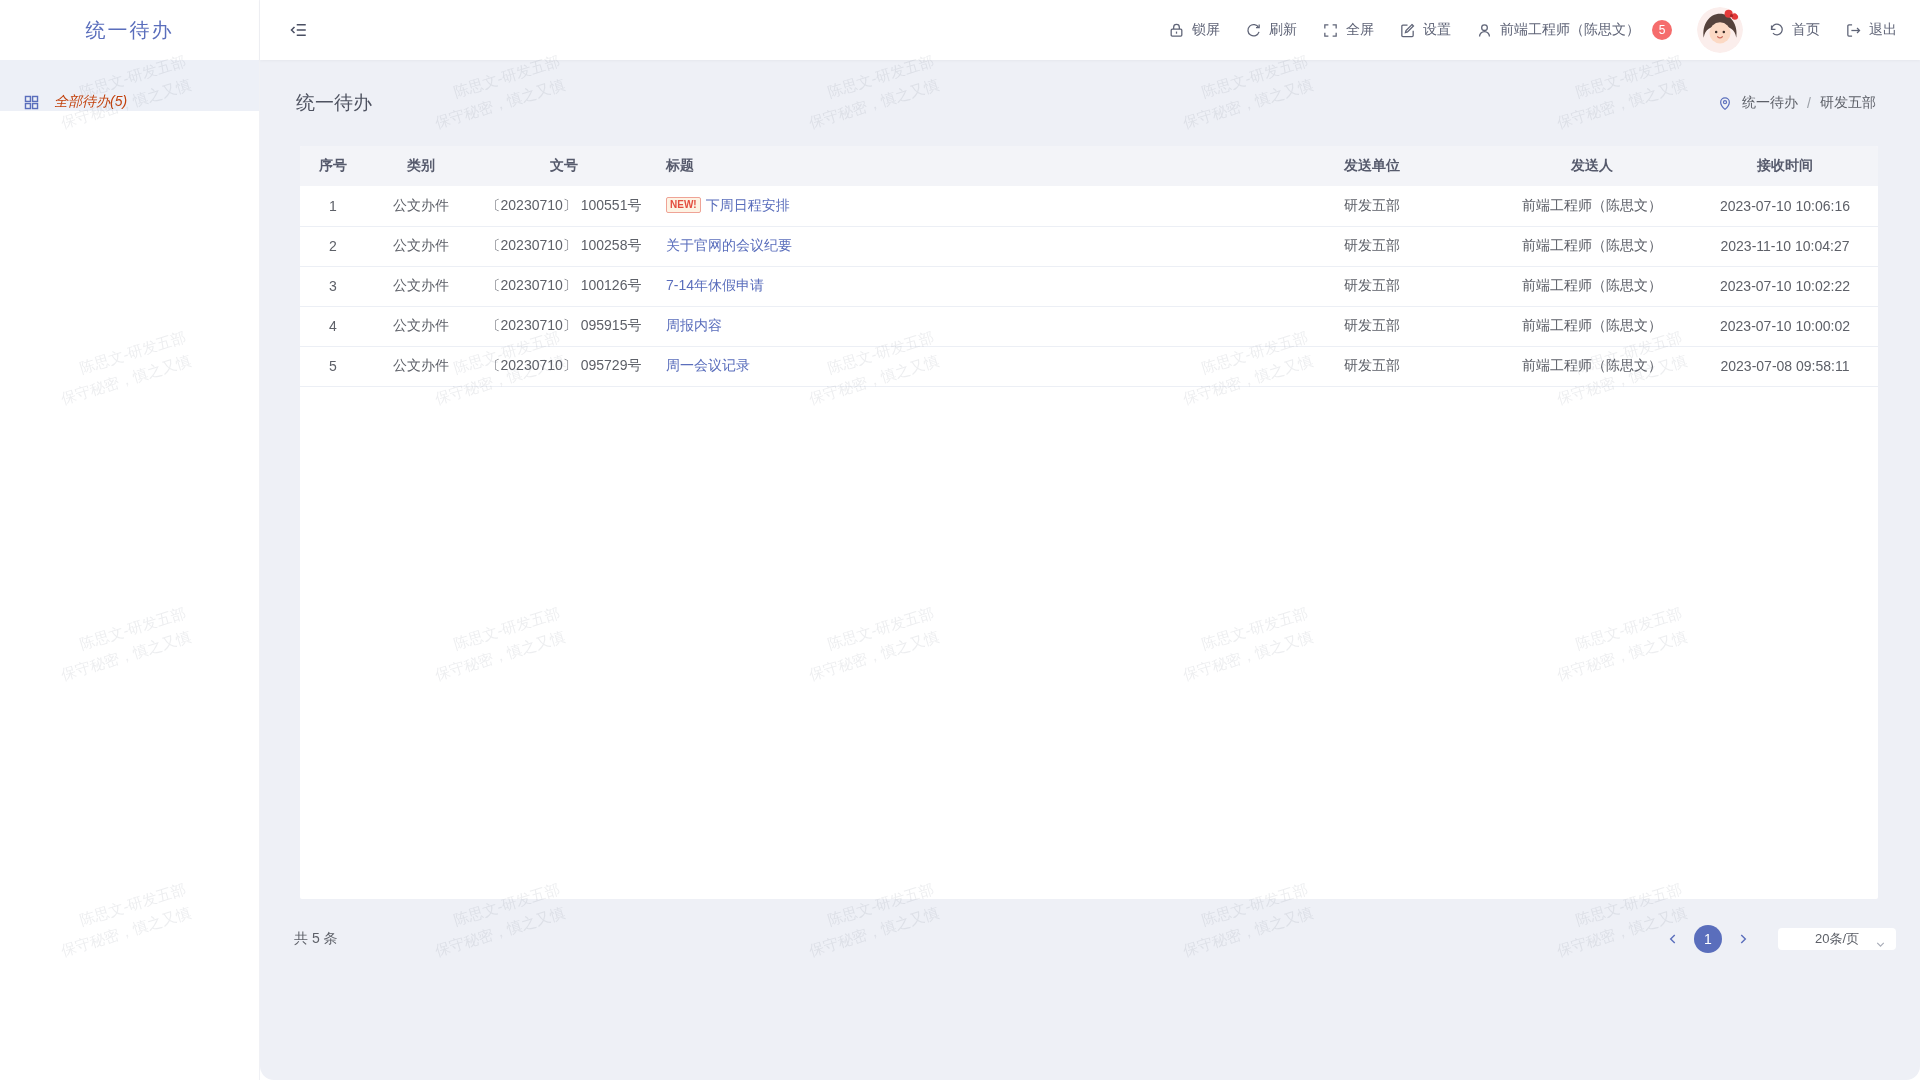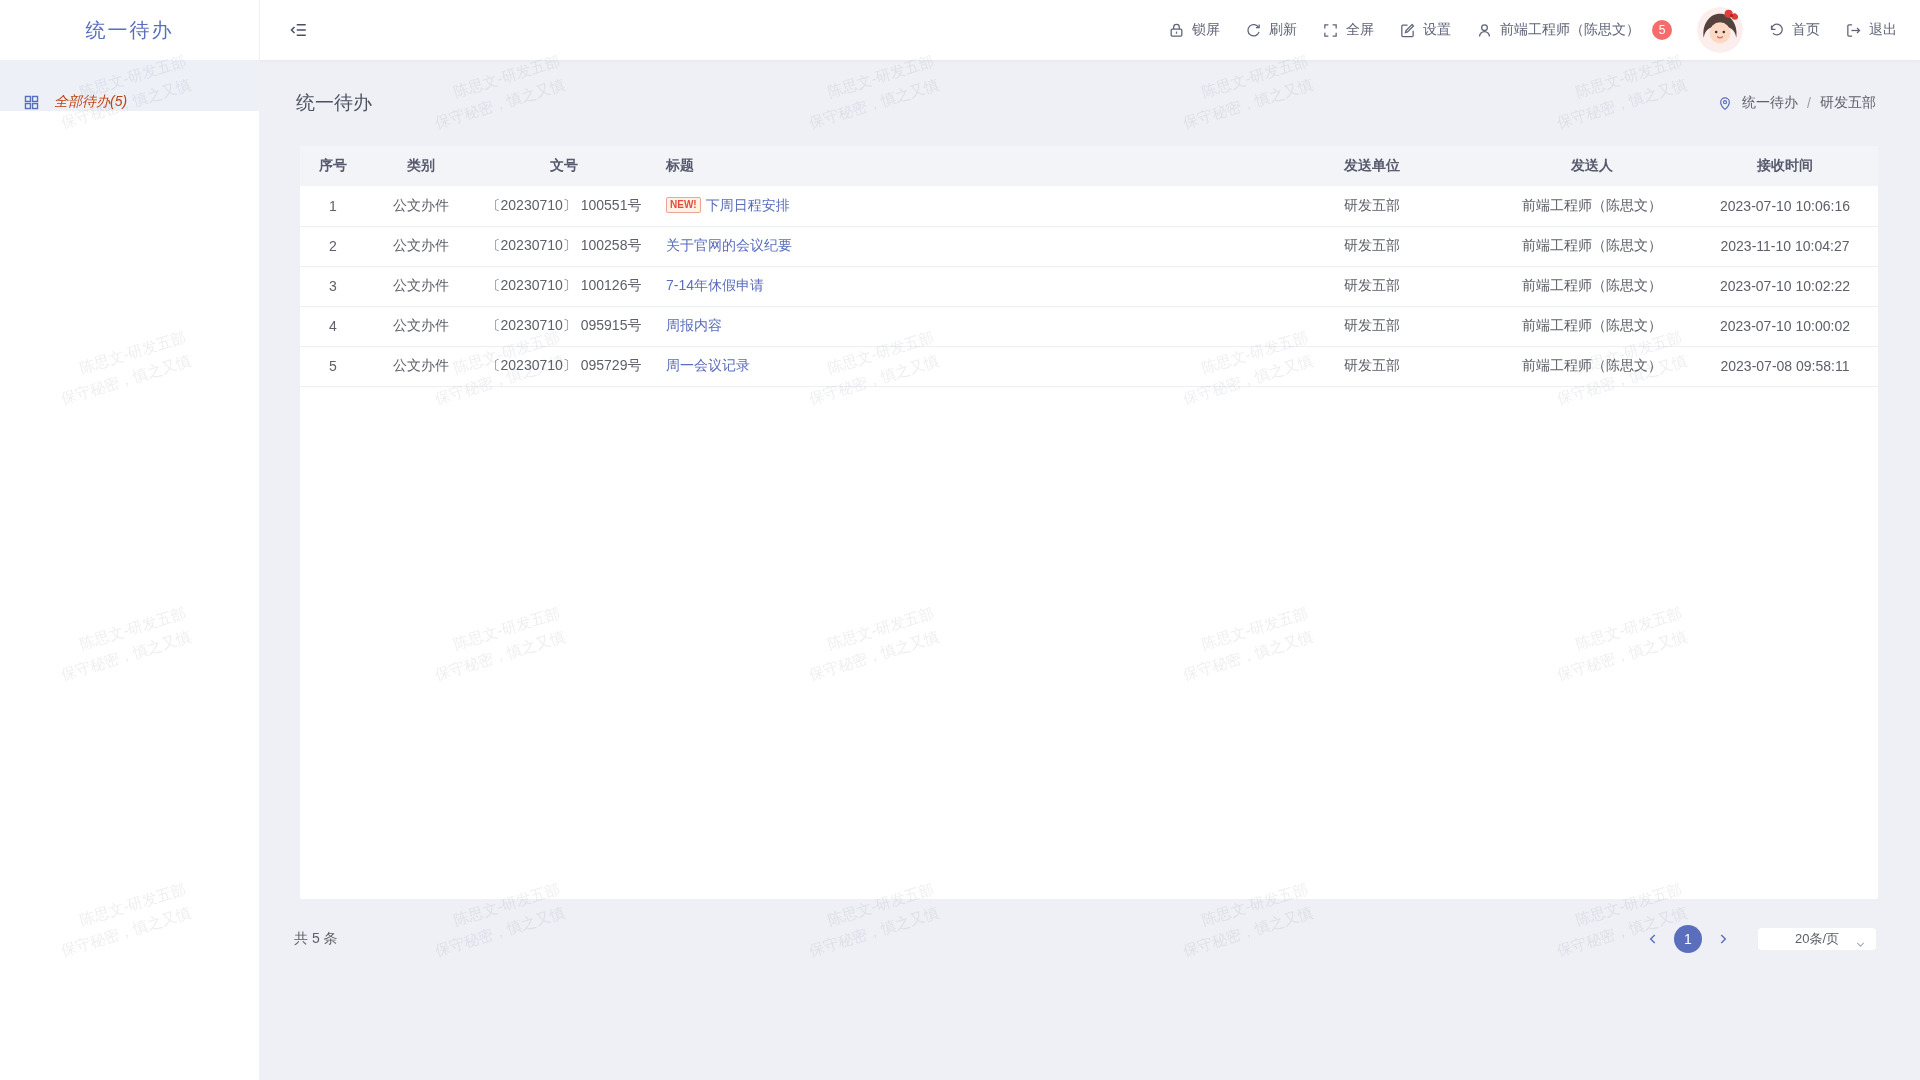--- a/index.html
+++ b/index.html
@@ -12,21 +12,21 @@
   .sidebar { width:260px; flex-shrink:0; background:#fff; border-right:1px solid #f0f1f5; }
   .logo { height:60px; display:flex; align-items:center; justify-content:center;
           color:var(--accent); font-size:20px; letter-spacing:2px; }
   .menu-item { height:51px; display:flex; align-items:flex-end; padding-left:23px; gap:14px;
                font-size:14px; color:#c2410c; cursor:pointer; margin-bottom:6px;font-style:italic; }
   .menu-item.active { background:#edf0f7; }
   .menu-item .gi { color:#5f6477; display:flex; }
   .menu-item.active .gi { color:var(--accent); }
 
   
-  .main { flex:1; min-width:0; display:flex; flex-direction:column; background:#eef0f6; }
+  .main { flex:1; min-width:0; display:flex; flex-direction:column; background:#eef0f6;border-radius:14px; }
   .topbar { height:60px; background:#fff; display:flex; align-items:center;
             justify-content:space-between; padding:0 23px 0 30px; box-shadow:0 1px 3px rgba(0,0,0,.04); }
   .topbar-right { display:flex; align-items:center; gap:25px; }
   .tb-item { display:flex; align-items:center; gap:7px; font-size:14px; color:#5f6477; cursor:pointer; white-space:nowrap; }
   .num-badge { min-width:20px; height:20px; border-radius:10px; background:var(--badge); color:#fff;
                font-size:12px; display:flex; align-items:center; justify-content:center; padding:0 5px; margin-left:5px; }
   .avatar { width:46px; height:46px; border-radius:50%; overflow:hidden; cursor:pointer; flex-shrink:0; }
 
   
   .content-head { height:86px; display:flex; align-items:center; justify-content:space-between;
@@ -41,21 +41,21 @@
   th { height:40px; background:#f3f4f8; font-size:14px; font-weight:700; color:#565a6c; text-align:center; }
   td { height:40px; font-size:14px; color:#5d6068; border-bottom:1px solid #eceff5; text-align:center;
        overflow:hidden; white-space:nowrap; }
   th.c-title, td.c-title { text-align:left; padding-left:14px; }
   td a.doc-link { color:var(--link); text-decoration:none; cursor:pointer; }
   .new-badge { display:inline-block; font-size:10px; font-weight:700; color:#e34d3f; background:#fdf3e4;
                border:1px solid #efa396; padding:0 3px; border-radius:2px; margin-right:5px;
                line-height:14px; vertical-align:2px; letter-spacing:0; }
 
   
-  .footer-row { height:80px; display:flex; align-items:center; justify-content:space-between; padding:0 44px 0 34px; }
+  .footer-row { height:80px; display:flex; align-items:center; justify-content:space-between; padding:0 24px 0 34px; }
   .total-text { font-size:14px; color:#5d6068; }
   .pager { display:flex; align-items:center; gap:8px; }
   .pg-btn { width:26px; height:26px; display:flex; align-items:center; justify-content:center;
             color:var(--accent); cursor:pointer; }
   .pg-num { width:28px; height:28px; border-radius:50%; background:var(--accent); color:#fff; font-size:14px;
             display:flex; align-items:center; justify-content:center; cursor:pointer; }
   .page-size { width:118px; height:22px; background:#fff; border-radius:4px; display:flex; align-items:center;
                justify-content:center; font-size:13px; color:#5d6068; margin-left:14px; cursor:pointer; position:relative; }
   .page-size .chev { position:absolute; right:9px; top:10px; color:#a9adb8; display:flex; }
 

